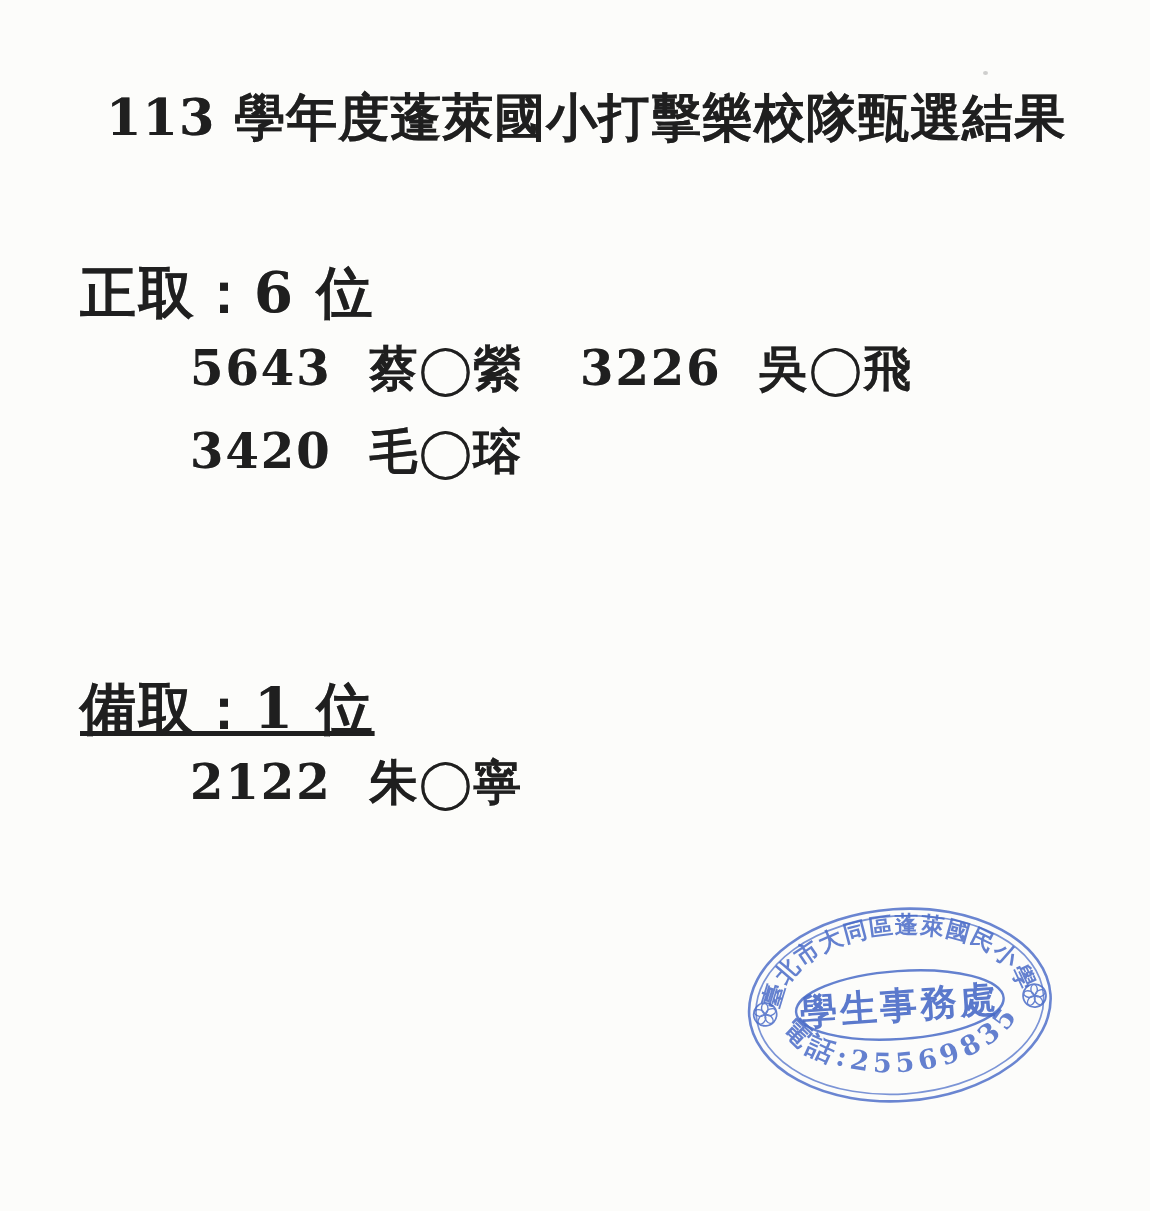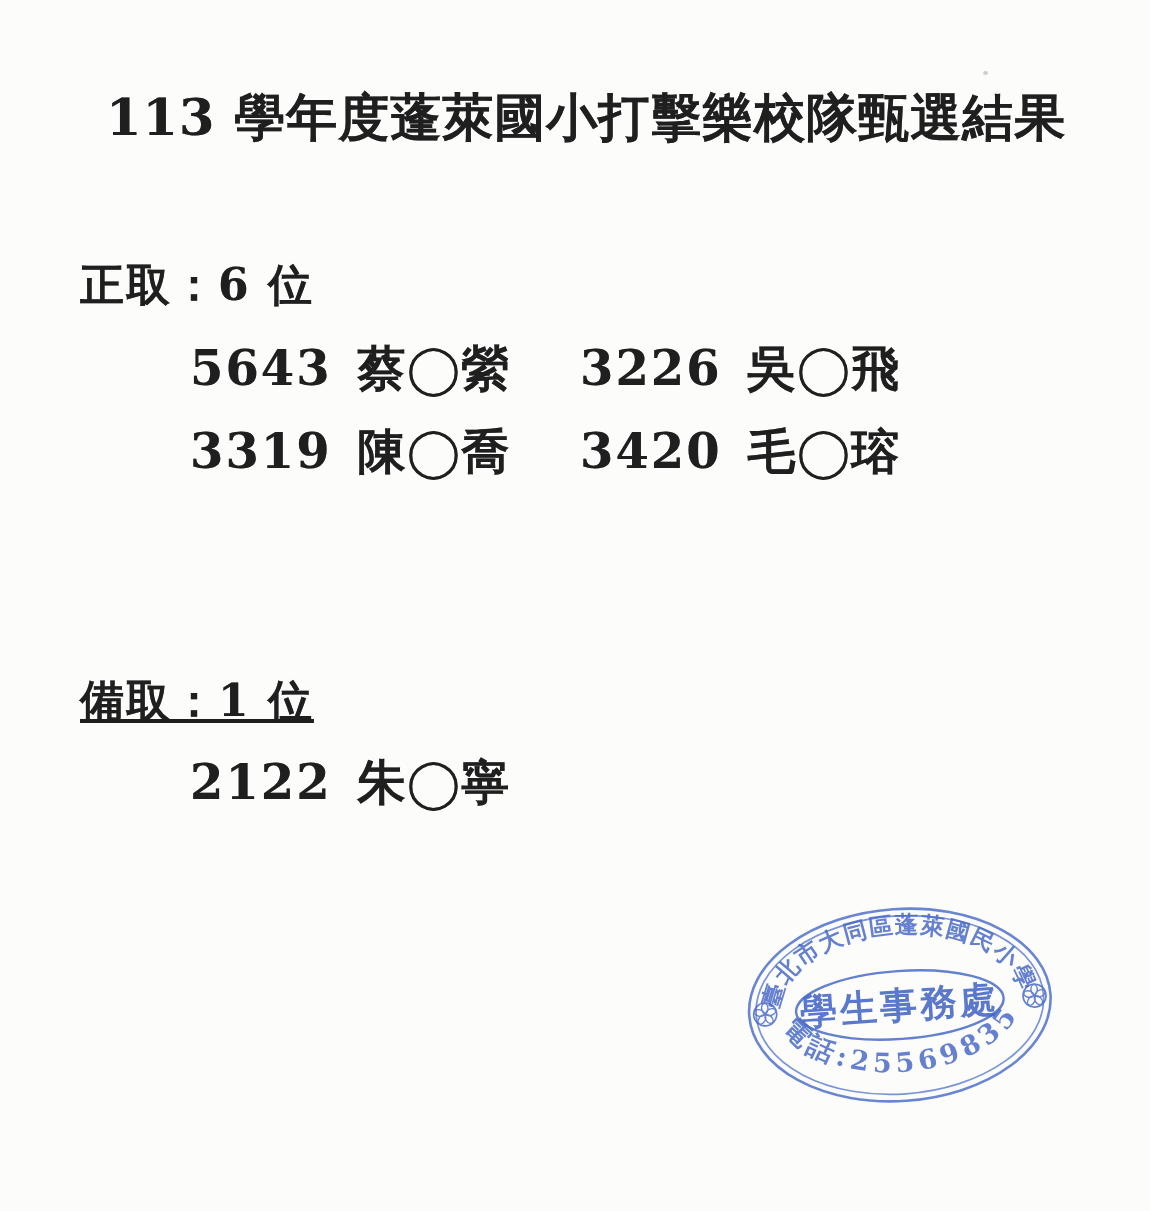--- a/index.html
+++ b/index.html
@@ -12,40 +12,40 @@
     color:#1f1f1f;
   }
   .doc-title {
     position:absolute; left:106px; top:84px;
     font-size:51px; font-weight:700; letter-spacing:1px;
     white-space:nowrap;
     text-shadow:0 0 .5px rgba(0,0,0,.55);
   }
   .section-heading {
     position:absolute;
-    font-size:44px; font-weight:600; letter-spacing:2px;
+    font-size:56px; font-weight:600; letter-spacing:2px;
     white-space:nowrap;
     text-shadow:0 0 .4px rgba(0,0,0,.5);
   }
   #accepted-heading { left:80px; top:256px; }
   #waitlist-heading { left:80px; top:672px;text-decoration:underline; }
   .entries {
     position:absolute; left:190px;
     display:grid; row-gap:23px;
   }
   #accepted-entries { top:338px; grid-template-columns:390px auto; }
   #waitlist-entries { top:752px; grid-template-columns:auto; }
   .entry {
     font-size:48px; line-height:60px; font-weight:600;
     white-space:nowrap;
     text-shadow:0 0 .4px rgba(0,0,0,.5);
   }
   .entry .eid { letter-spacing:2px; }
   .entry .ename {
-    margin-left:26px; letter-spacing:1px;
+    margin-left:38px; letter-spacing:1px;
     font-family:"DejaVu Serif","DejaVu Sans",serif;
   }
   .stamp {
     position:absolute; left:735px; top:892px;
     transform:rotate(-4deg);
     transform-origin:50% 50%;
     opacity:.92;
   }
   .stamp text { font-family:"DejaVu Serif","Liberation Serif",serif; font-weight:600; }
   .scan-speck {
@@ -65,23 +65,20 @@
 
     <div class="entry">
       <span class="eid">5643</span><span class="ename">蔡◯縈</span>
     </div>
 
     <div class="entry">
       <span class="eid">3226</span><span class="ename">吳◯飛</span>
     </div>
 
 
-    <div class="entry">
-      <span class="eid">3319</span><span class="ename">陳◯喬</span>
-    </div>
 
     <div class="entry">
       <span class="eid">3420</span><span class="ename">毛◯瑢</span>
     </div>
 
   </div>
 
 <div id="waitlist-heading" class="section-heading">備取：1 位</div>
 
 <div id="waitlist-entries" class="entries">

